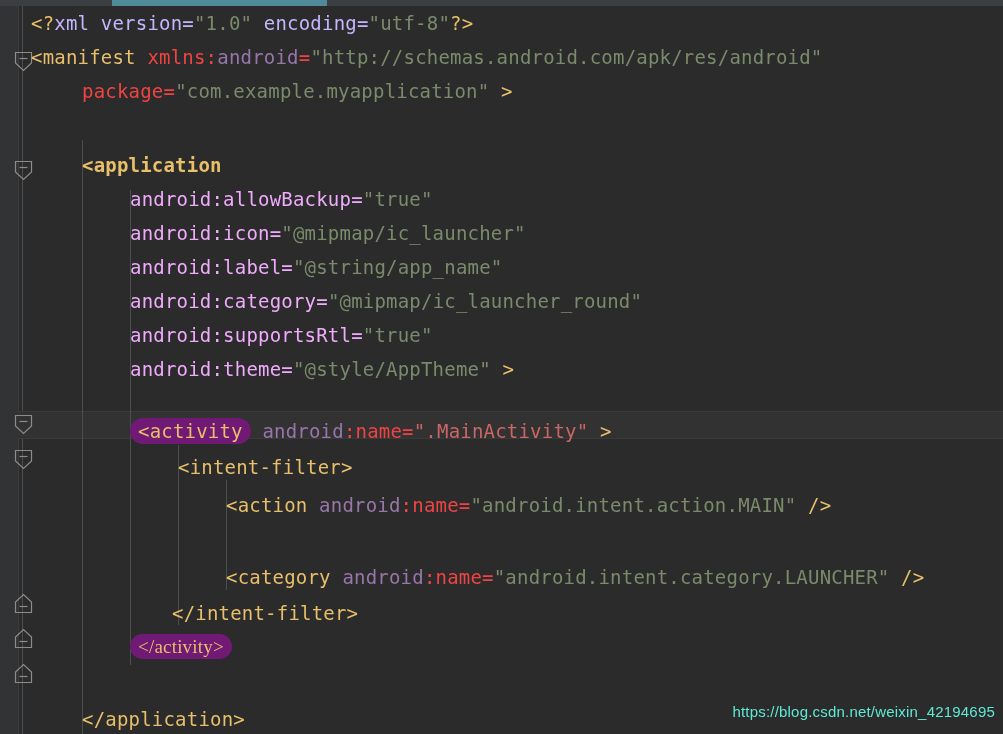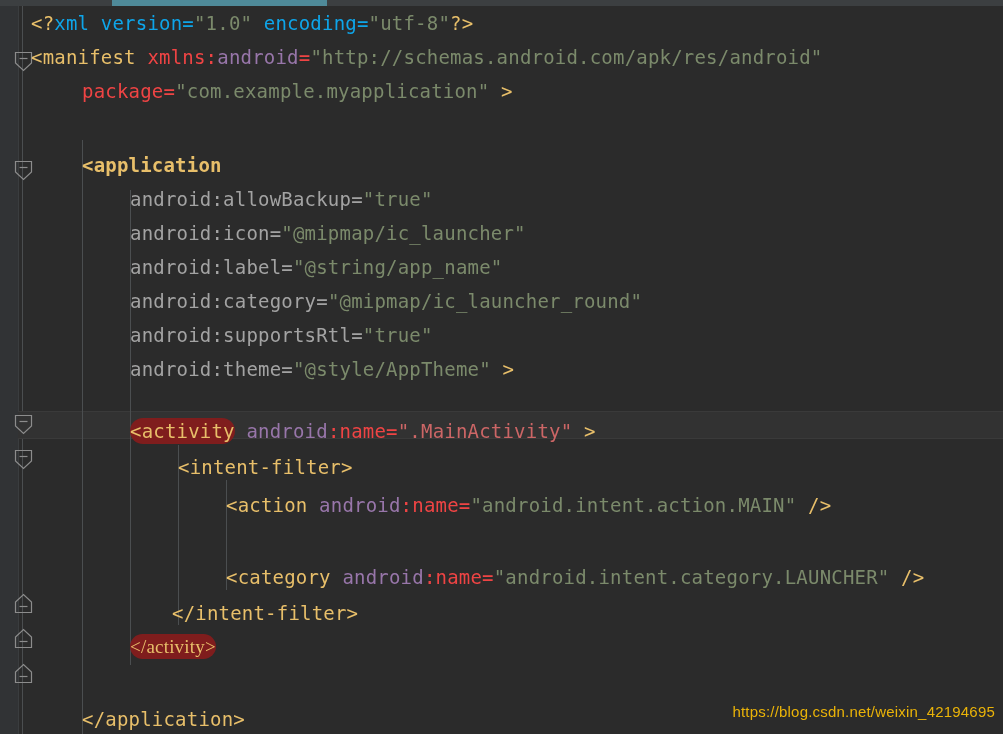--- a/index.html
+++ b/index.html
@@ -101,39 +101,39 @@
     font-size: 19px;
     letter-spacing: 0.2px;
     color: #a9b7c6;
   }
 
   
   .t-tag      { color: #e8bf6a; }
   .t-attr     { color: #ef4444; }
   .t-ns       { color: #9876aa; }
   .t-valgray  { color: #7b8a6b; }
-  .t-attrred  { color: #a3a3a3; }
+  .t-attrred  { color: #f0abfc; }
   .t-valred   { color: #cc6666; }
   .t-quest    { color: #e8bf6a; }
-  .t-plain    { color: #0ea5e9; }
+  .t-plain    { color: #c4b5fd; }
 
   .hl {
-    background: #7f1d1d;
+    background: #701a75;
     border-radius: 13px;
-    padding: 2px 0;
+    padding: 2px 8px;
   }
 
   
   .watermark {
     position: absolute;
     right: 8px;
     bottom: 14px;
     font-family: "Liberation Sans", sans-serif;
     font-size: 15px;
-    color: #eab308;
+    color: #5eead4;
     letter-spacing: 0.2px;
     text-align: center;
   }
 </style>
 </head>
 <body>
 
 <div id="root">
 
   <div class="topbar">

